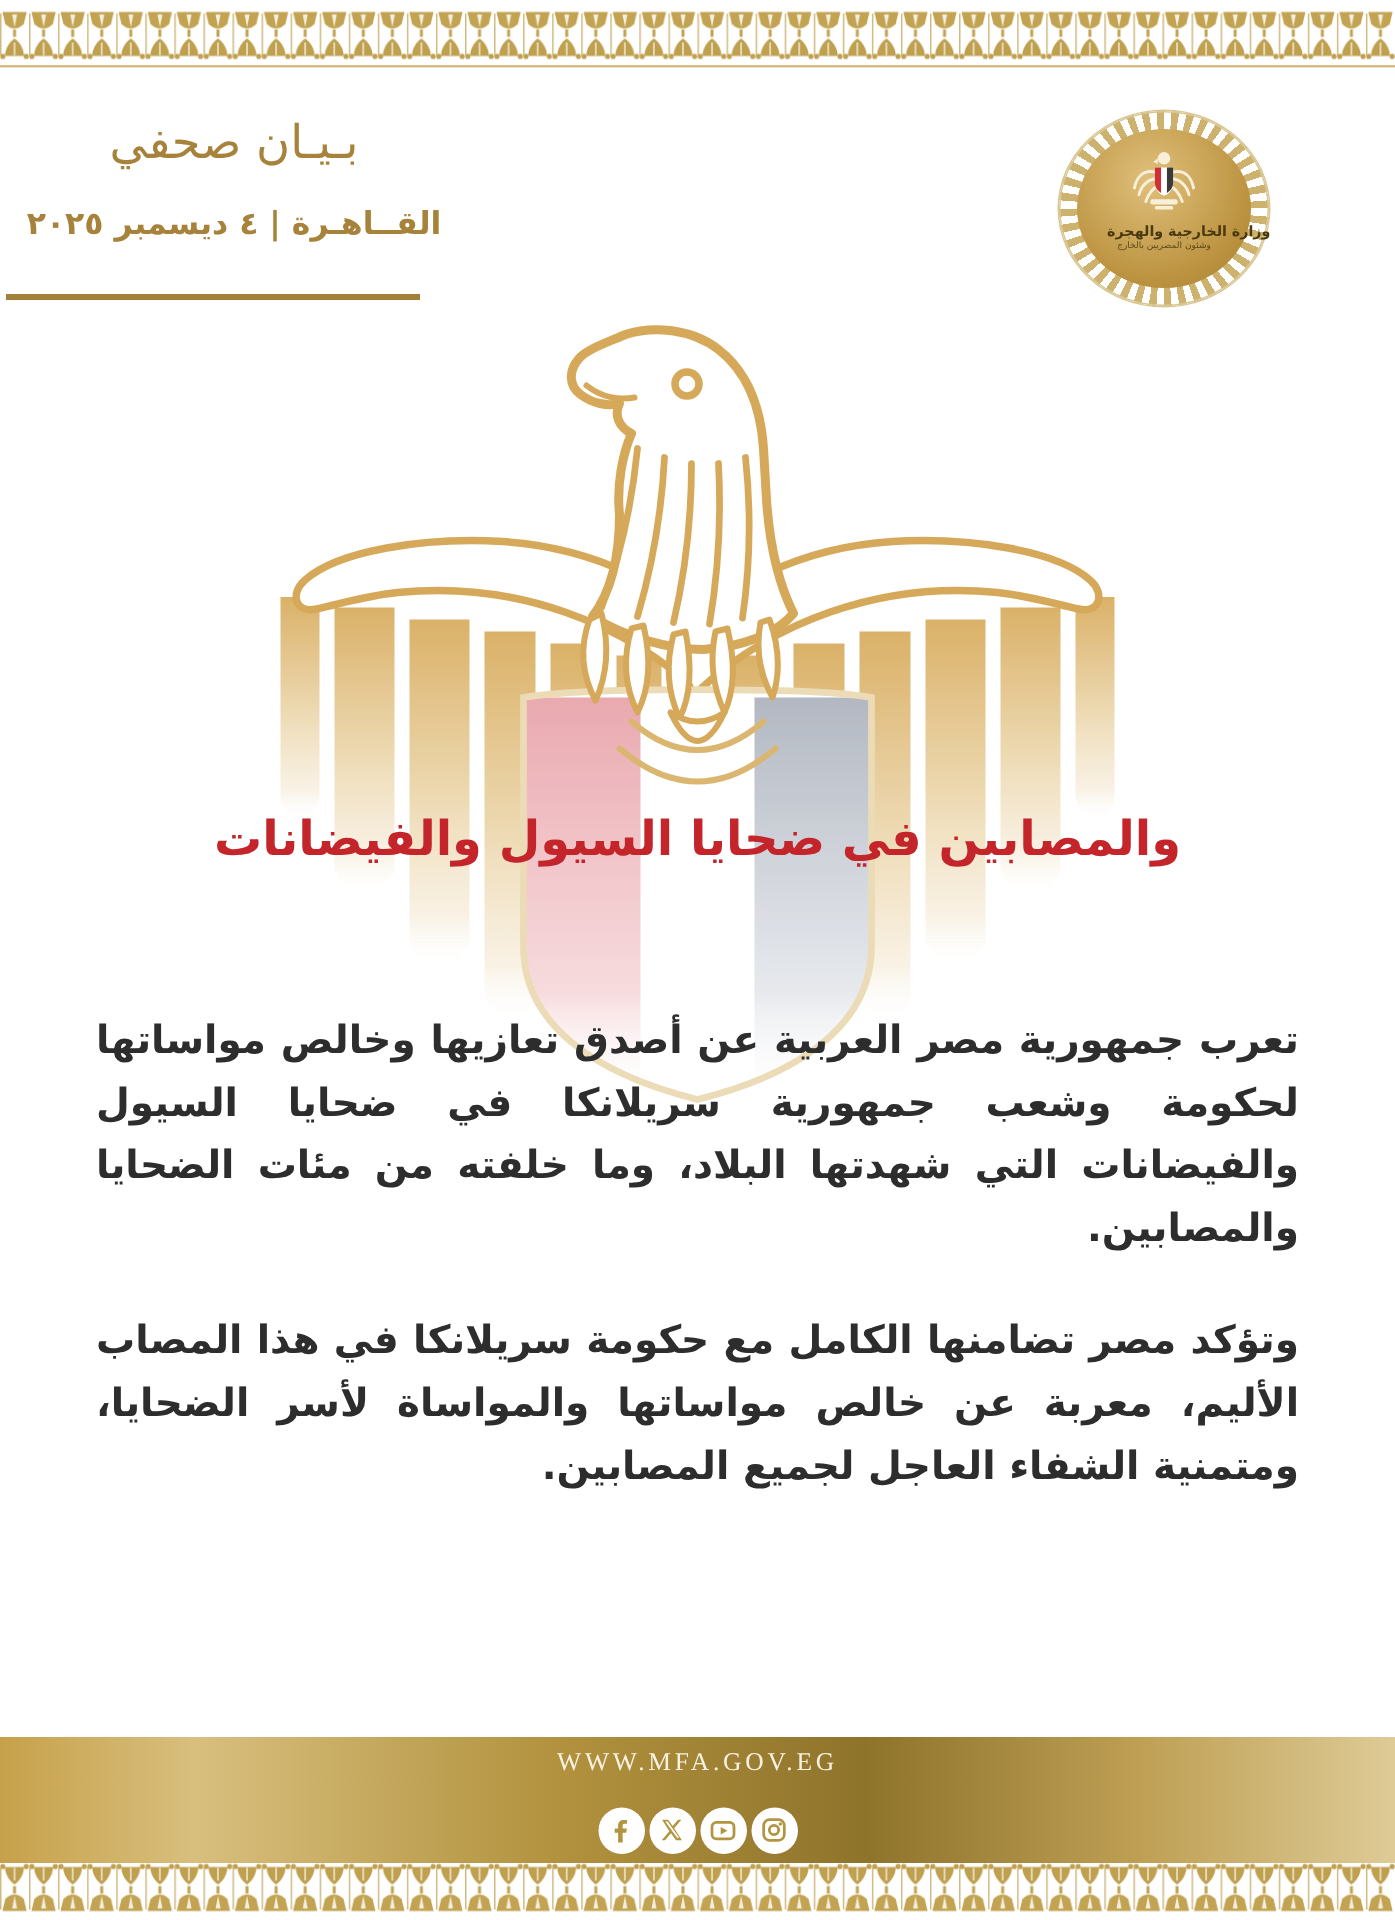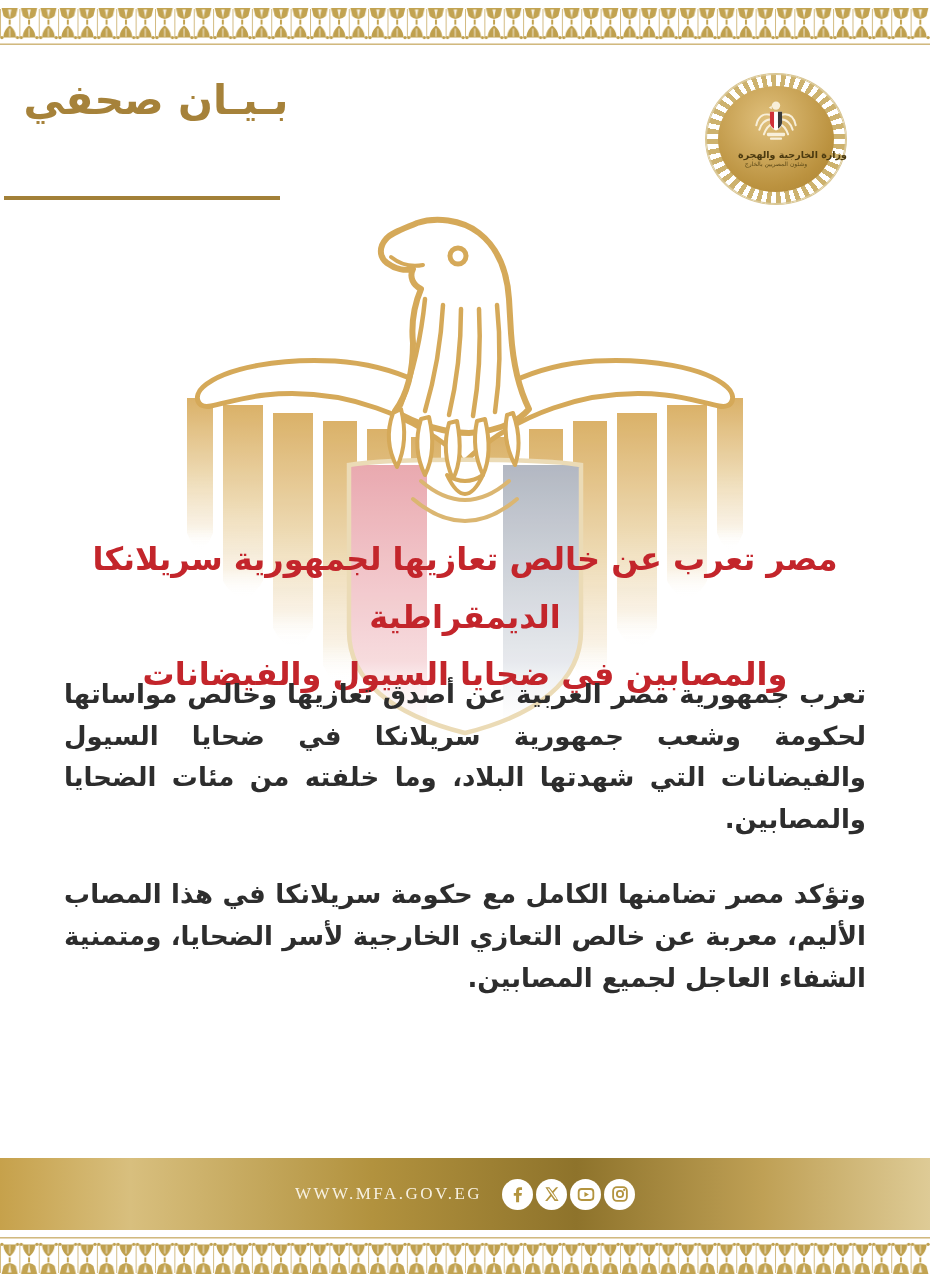--- a/index.html
+++ b/index.html
@@ -6,21 +6,21 @@
   body{width:930px;height:1280px;background:#ededed;font-family:"DejaVu Sans",sans-serif;}
   .page{position:absolute;left:0;top:0;width:930px;height:1280px;background:#ffffff;overflow:hidden;}
 
   
   .border-strip{position:absolute;left:0;width:930px;height:40px;}
   .border-top{top:7px;}
   .border-bottom{top:1235px;transform:scaleY(-1);}
 
   
   .hdr{position:absolute;top:78px;left:12px;width:288px;text-align:center;color:#a6823a;direction:rtl;z-index:3;}
-  .hdr-title{font-size:41px;font-weight:bold;letter-spacing:0;line-height:1.1;}
+  .hdr-title{font-size:31px;font-weight:normal;letter-spacing:0;line-height:1.1;}
   .hdr-date{margin-top:25px;font-size:21px;font-weight:bold;}
   .hdr-line{position:absolute;top:196px;left:4px;width:276px;height:4px;background:#a28038;z-index:3;}
 
   
   .seal{position:absolute;left:706px;top:74px;width:140px;height:130px;border-radius:50%;
         background:repeating-conic-gradient(#ffffff 0 4.5deg,#cdb26e 4.5deg 9deg);
         box-shadow:0 0 0 1px #d9c693, inset 0 0 0 1px #d9c693;
         display:flex;align-items:center;justify-content:center;z-index:3;}
   .seal-inner{width:116px;height:106px;border-radius:50%;
         background:radial-gradient(circle at 42% 32%,#e0c07c,#bb923f 68%,#a87f30);
@@ -33,23 +33,23 @@
   .eagle{position:absolute;left:185px;top:213px;width:560px;height:660px;z-index:1;opacity:.92;}
 
   
   .headline{position:absolute;top:531px;left:55px;width:820px;z-index:2;text-align:center;
         color:#c3252b;font-weight:bold;font-size:32px;line-height:1.8;direction:rtl;}
   .bodytext{position:absolute;top:674px;left:64px;width:802px;z-index:2;direction:rtl;
         text-align:justify;color:#2d2d2d;font-size:26px;font-weight:bold;line-height:1.6;}
   .bodytext p{margin:0 0 34px 0;}
 
   
-  .footer{position:absolute;top:1158px;left:0;width:930px;height:72px;z-index:2;
+  .footer{position:absolute;top:1158px;left:0;width:930px;height:84px;z-index:2;
         background:linear-gradient(90deg,#c6a14b 0%,#d8bf7e 14%,#b2923e 40%,#8e732b 62%,#bfa055 82%,#decb96 100%);
-        display:flex;flex-direction:row;align-items:center;justify-content:center;gap:20px;}
+        display:flex;flex-direction:column;align-items:center;justify-content:center;gap:20px;}
   .site{font-family:"Liberation Serif",serif;color:#f7f1e2;font-size:17px;letter-spacing:2.5px;}
   .socials{display:flex;gap:3px;}
   .social{width:31px;height:31px;border-radius:50%;background:#ffffff;display:flex;
         align-items:center;justify-content:center;cursor:pointer;}
 </style>
 </head>
 <body>
 
 <div class="page">
 
@@ -65,20 +65,21 @@
         <circle cx="17.5" cy="30.6" r="1.7" fill="#bfa04e"></circle>
         <path d="M0.5,2 v28" stroke="#cdb272" stroke-width="0.9"></path>
       </pattern>
     </defs>
     <rect x="0" y="0" width="930" height="40" fill="url(#lotusA)"></rect>
     <rect x="0" y="36.5" width="930" height="1.4" fill="#cdb272"></rect>
   </svg>
 
   <div class="hdr">
     <div class="hdr-title">بـيـان صحفي</div>
+    <div class="hdr-date">القــاهـرة | ٤ ديسمبر ٢٠٢٥</div>
   </div>
   <div class="hdr-line"></div>
 
   <div class="seal">
     <div class="seal-inner">
       <svg width="46" height="50" viewBox="0 0 60 66">
         <g stroke="#f8efd9" stroke-width="2.6" fill="none" stroke-linecap="round">
           <path d="M22,22 C12,20 6,26 4,36"></path>
           <path d="M24,28 C16,28 10,34 8,42"></path>
           <path d="M26,34 C20,36 16,42 14,48"></path>
@@ -163,27 +164,26 @@
       <path d="M328,200 Q338,228 330,252 Q317,228 322,202 Z"></path>
       <path d="M262,262 Q280,300 298,262 Q280,274 262,262 Z"></path>
     </g>
     <g fill="none" stroke="#d8b066" stroke-width="4" stroke-linecap="round">
       <path d="M236,268 Q280,306 324,268"></path>
       <path d="M228,286 Q280,330 332,286"></path>
     </g>
   </svg>
 
   <div class="headline">
-    <span style="display:block">مصر تعرب عن خالص تعازيها لجمهورية سريلانكا الديمقراطية</span>
     <span style="display:block">والمصابين في ضحايا السيول والفيضانات</span>
   </div>
 
   <div class="bodytext">
     <p>تعرب جمهورية مصر العربية عن أصدق تعازيها وخالص مواساتها لحكومة وشعب جمهورية سريلانكا في ضحايا السيول والفيضانات التي شهدتها البلاد، وما خلفته من مئات الضحايا والمصابين.</p>
-    <p>وتؤكد مصر تضامنها الكامل مع حكومة سريلانكا في هذا المصاب الأليم، معربة عن خالص التعازي الخارجية لأسر الضحايا، ومتمنية الشفاء العاجل لجميع المصابين.</p>
+    <p>وتؤكد مصر تضامنها الكامل مع حكومة سريلانكا في هذا المصاب الأليم، معربة عن خالص مواساتها والمواساة لأسر الضحايا، ومتمنية الشفاء العاجل لجميع المصابين.</p>
   </div>
 
   <div class="footer">
     <div class="site">WWW.MFA.GOV.EG</div>
     <div class="socials">
       <span class="social">
         <svg width="22" height="22" viewBox="0 0 24 24">
           <path d="M13.2,21 v-7 h2.6 l0.5,-3.1 h-3.1 V8.9 c0,-0.9 0.45,-1.4 1.3,-1.4 h1.9 V4.7 h-2.6 c-2.5,0 -3.9,1.5 -3.9,4 v2.2 H7.4 v3.1 h2.5 v7 Z" fill="#b3943f"></path>
         </svg>
       </span>

